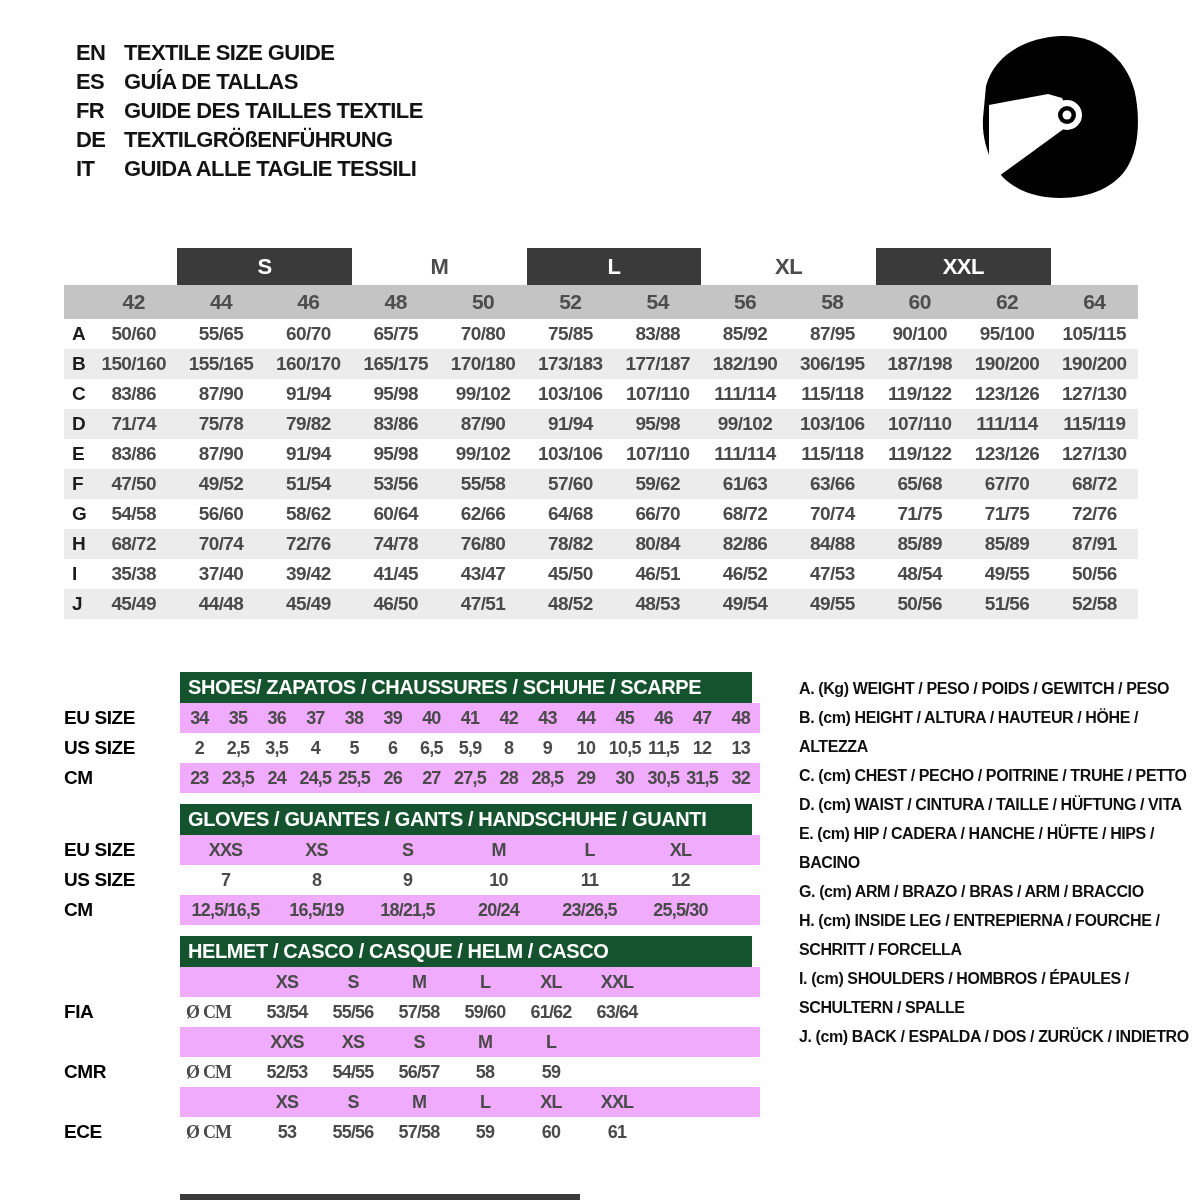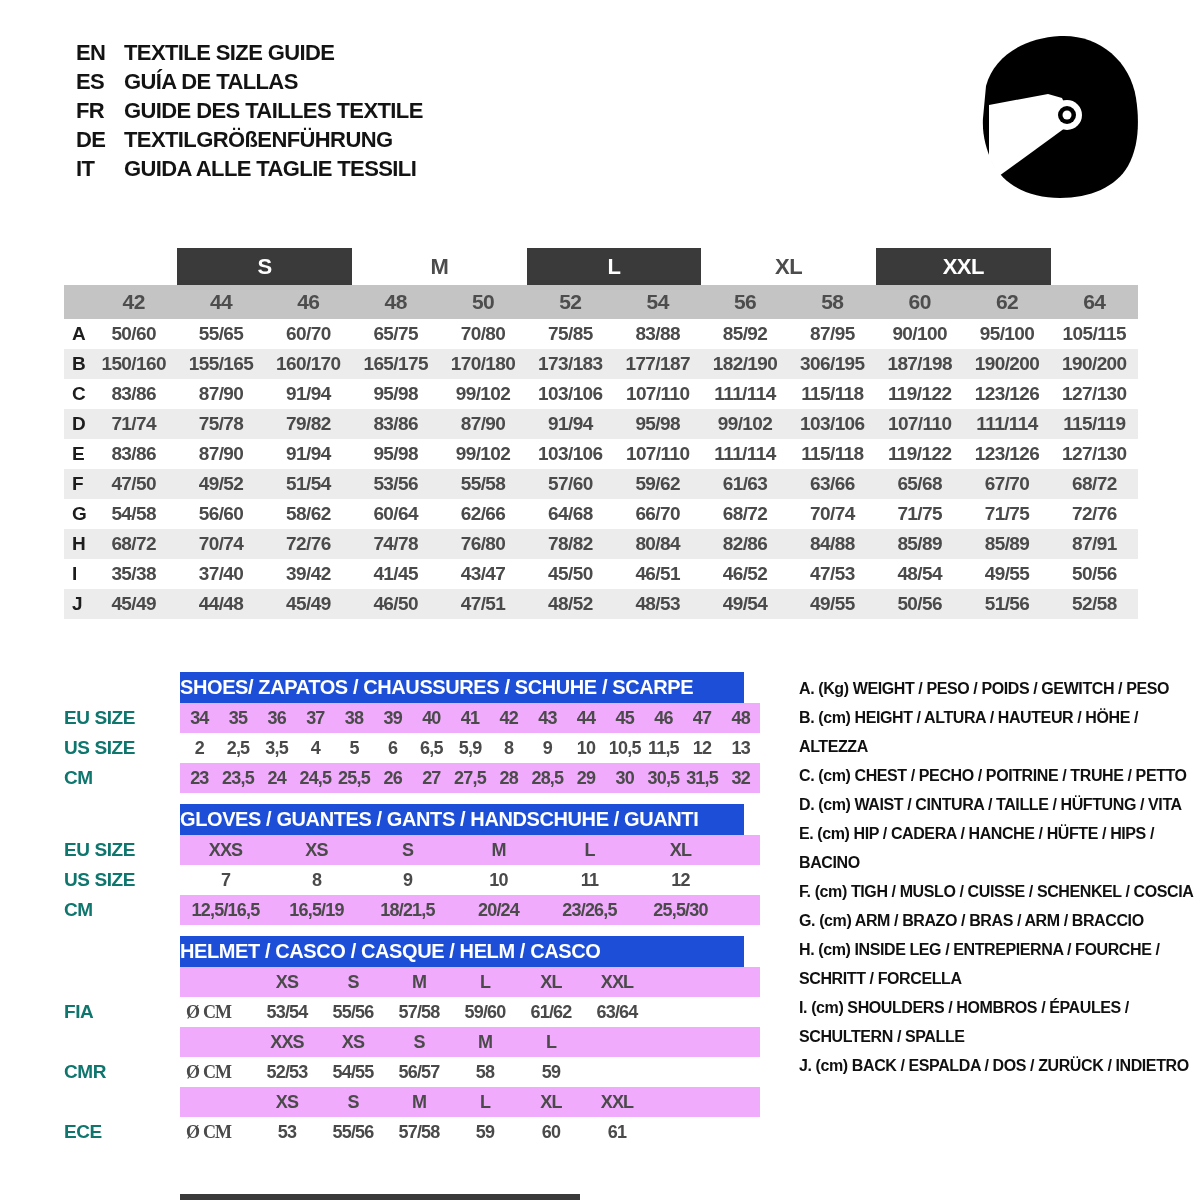--- a/index.html
+++ b/index.html
@@ -23,24 +23,24 @@
   .grp.plain{color:#4c4c4c;}
   #band-row{height:34px;background:#c4c4c4;}
   #band-row .cell{font-size:21px;color:#4d4d4d;}
   .mt-row{height:30px;}
   .mt-row.stripe{background:#ececec;}
   .cell{display:flex;align-items:center;justify-content:center;font-size:19px;color:#4a4a4a;letter-spacing:-0.6px;white-space:nowrap;}
   .rowlbl{justify-content:flex-start;padding-left:8px;color:#1d1d1d;}
   
   #sections{position:absolute;left:64px;top:672px;width:700px;}
   .sec{margin-bottom:11px;}
-  .sec-bar{margin-left:116px;width:564px;height:31px;background:#1d4ed8;color:#ffffff;
-    display:flex;align-items:center;font-size:20px;letter-spacing:-0.4px;white-space:nowrap;}
+  .sec-bar{margin-left:116px;width:564px;height:31px;background:#14532d;color:#ffffff;
+    display:flex;align-items:center;padding-left:8px;font-size:20px;letter-spacing:-0.4px;white-space:nowrap;}
   .sec-row{display:flex;height:30px;align-items:stretch;}
-  .sec-lbl{width:116px;flex:0 0 116px;display:flex;align-items:center;font-size:19px;color:#0f766e;letter-spacing:-0.4px;}
+  .sec-lbl{width:116px;flex:0 0 116px;display:flex;align-items:center;font-size:19px;color:#000000;letter-spacing:-0.4px;}
   .sec-band{width:580px;flex:0 0 580px;display:flex;}
   .sec-band.stripe{background:#f0abfc;}
   .scell{flex:1;display:flex;align-items:center;justify-content:center;font-size:18px;color:#4a4a4a;letter-spacing:-0.8px;white-space:nowrap;}
   .gcell{flex:0 0 91px;}
   .unit-cell{flex:0 0 68px;justify-content:flex-start;padding-left:6px;font-family:Liberation Serif, serif;}
   .hcell{flex:0 0 66px;}
   
   #legend{position:absolute;left:799px;top:674px;width:395px;}
   .legend-item{font-size:16px;line-height:29px;color:#101010;letter-spacing:-0.4px;}
   
@@ -435,20 +435,19 @@
       </div>
     </div>
 </div>
 
 <div id="legend">
     <div class="legend-item">A. (Kg) WEIGHT / PESO / POIDS / GEWITCH / PESO</div>
     <div class="legend-item">B. (cm) HEIGHT / ALTURA / HAUTEUR / HÖHE / ALTEZZA</div>
     <div class="legend-item">C. (cm) CHEST / PECHO / POITRINE / TRUHE / PETTO</div>
     <div class="legend-item">D. (cm) WAIST / CINTURA / TAILLE / HÜFTUNG / VITA</div>
     <div class="legend-item">E. (cm) HIP / CADERA / HANCHE / HÜFTE / HIPS /  BACINO</div>
-    <div class="legend-item">F. (cm) TIGH / MUSLO / CUISSE / SCHENKEL / COSCIA</div>
     <div class="legend-item">G. (cm) ARM  / BRAZO / BRAS / ARM / BRACCIO</div>
     <div class="legend-item">H. (cm) INSIDE LEG / ENTREPIERNA / FOURCHE / SCHRITT / FORCELLA</div>
     <div class="legend-item">I.  (cm) SHOULDERS / HOMBROS / ÉPAULES / SCHULTERN / SPALLE</div>
     <div class="legend-item">J. (cm) BACK / ESPALDA / DOS / ZURÜCK / INDIETRO</div>
   </div>
 
 <div id="bottom-bar"></div>
 
 </body></html>

